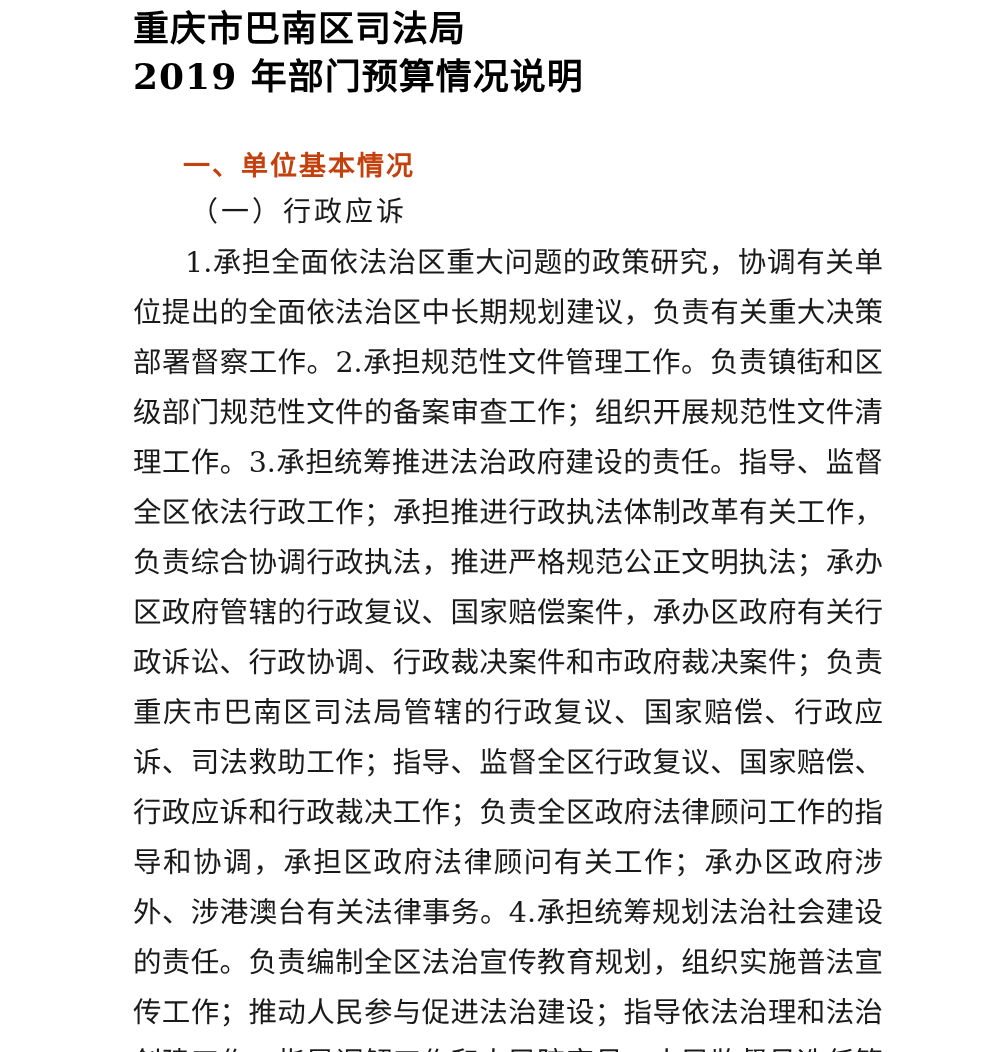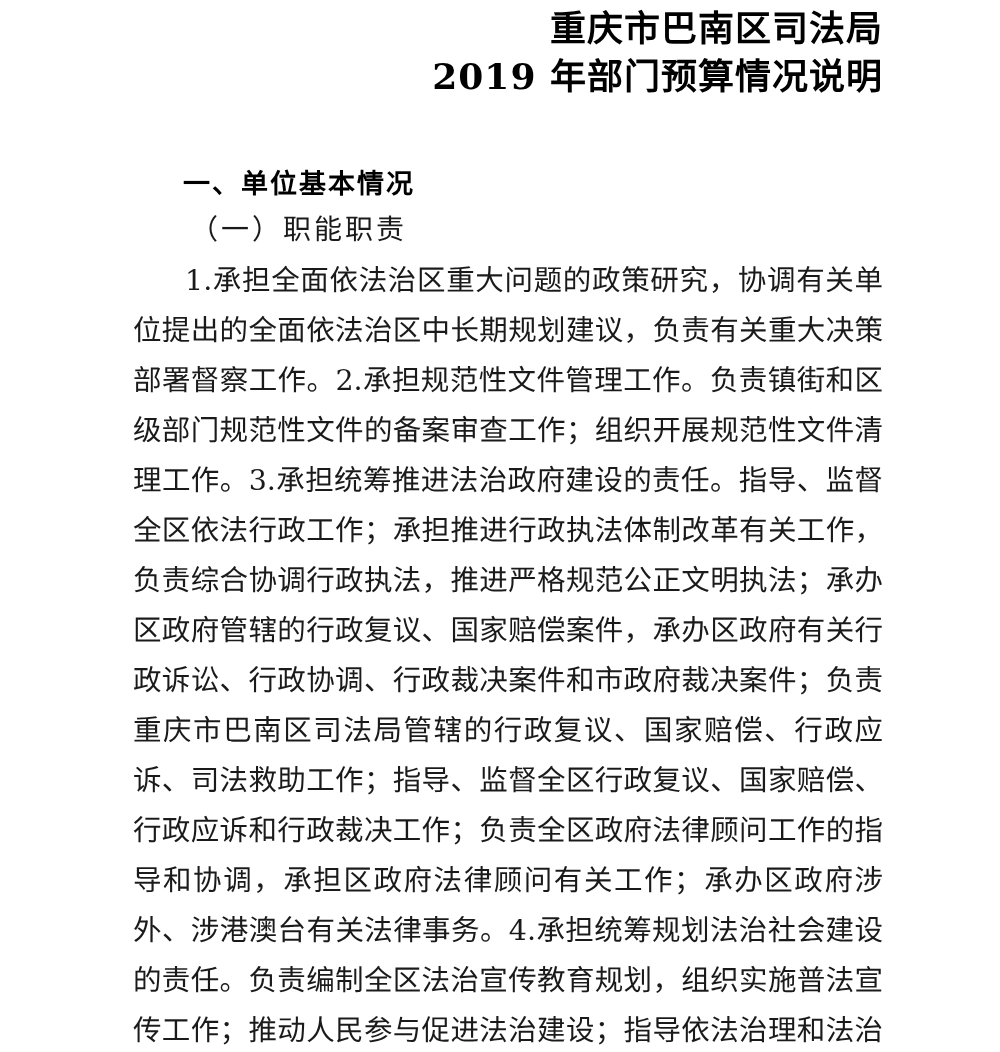--- a/index.html
+++ b/index.html
@@ -13,35 +13,35 @@
     height: 1052px;
     background: #ffffff;
     overflow: hidden;
     box-sizing: border-box;
     padding: 0 117px 0 133px;
     color: #1a1a1a;
     font-family: "DejaVu Serif", "Liberation Serif", serif;
   }
   .doc-title {
     padding-top: 4px;
-    text-align: right;
+    text-align: left;
     font-size: 36px;
     line-height: 48px;
     font-weight: bold;
     color: #000000;
     letter-spacing: 1px;
     white-space: nowrap;
   }
   .section-heading {
-    margin: 70px 0 0 50px;
+    margin: 52px 0 0 50px;
     font-family: "Liberation Sans", "DejaVu Sans", sans-serif;
     font-weight: bold;
     font-size: 27px;
     line-height: 28px;
-    color: #000000;
+    color: #c2410c;
     letter-spacing: 2px;
   }
   .sub-heading {
     margin: 17px 0 0 57px;
     font-size: 28px;
     line-height: 30px;
     font-weight: normal;
     color: #1a1a1a;
     letter-spacing: 3px;
   }
@@ -61,17 +61,17 @@
 
 <div class="page">
 
   <div class="doc-title">
     <div>重庆市巴南区司法局</div>
     <div>2019 年部门预算情况说明</div>
   </div>
 
   <div class="section-heading">一、单位基本情况</div>
 
-  <div class="sub-heading">（一）职能职责</div>
+  <div class="sub-heading">（一）行政应诉</div>
 
   <div class="body-paragraph">1.承担全面依法治区重大问题的政策研究，协调有关单位提出的全面依法治区中长期规划建议，负责有关重大决策部署督察工作。2.承担规范性文件管理工作。负责镇街和区级部门规范性文件的备案审查工作；组织开展规范性文件清理工作。3.承担统筹推进法治政府建设的责任。指导、监督全区依法行政工作；承担推进行政执法体制改革有关工作，负责综合协调行政执法，推进严格规范公正文明执法；承办区政府管辖的行政复议、国家赔偿案件，承办区政府有关行政诉讼、行政协调、行政裁决案件和市政府裁决案件；负责重庆市巴南区司法局管辖的行政复议、国家赔偿、行政应诉、司法救助工作；指导、监督全区行政复议、国家赔偿、行政应诉和行政裁决工作；负责全区政府法律顾问工作的指导和协调，承担区政府法律顾问有关工作；承办区政府涉外、涉港澳台有关法律事务。4.承担统筹规划法治社会建设的责任。负责编制全区法治宣传教育规划，组织实施普法宣传工作；推动人民参与促进法治建设；指导依法治理和法治创建工作；指导调解工作和人民陪审员、人民监督员选任管理工作，推进司法所建设。5.指导、</div>
 
 </div>
 
 </body></html>

